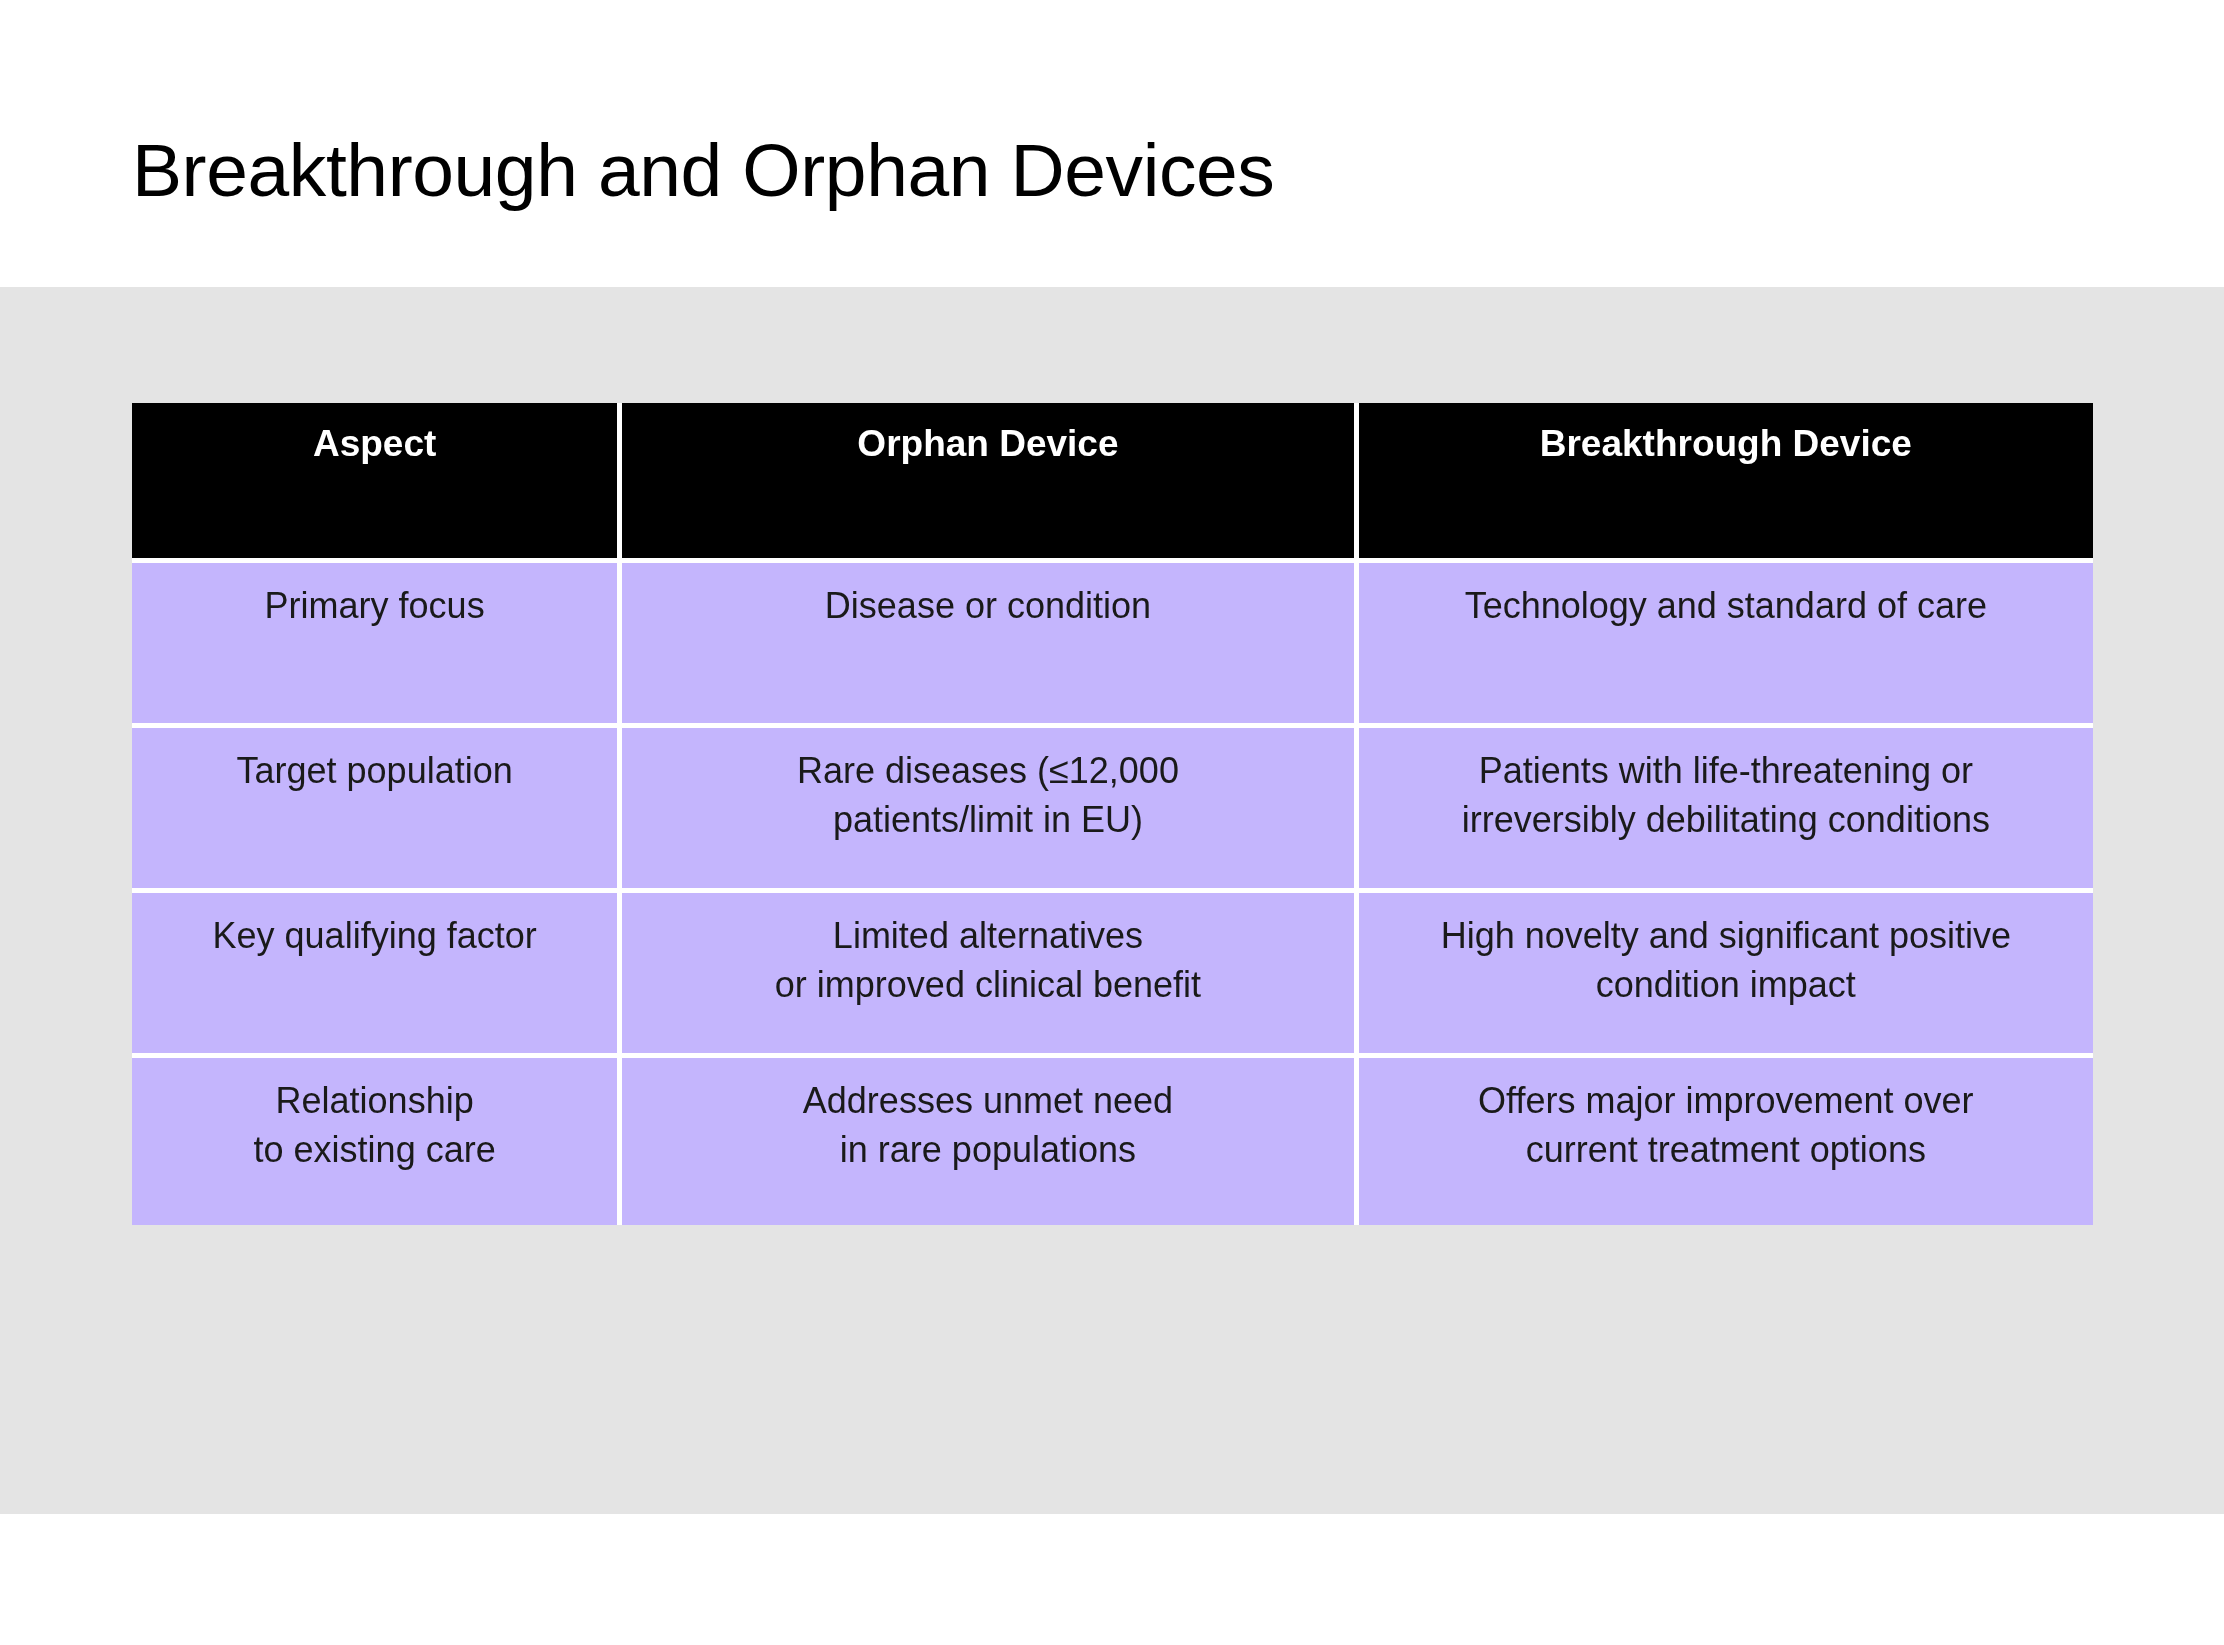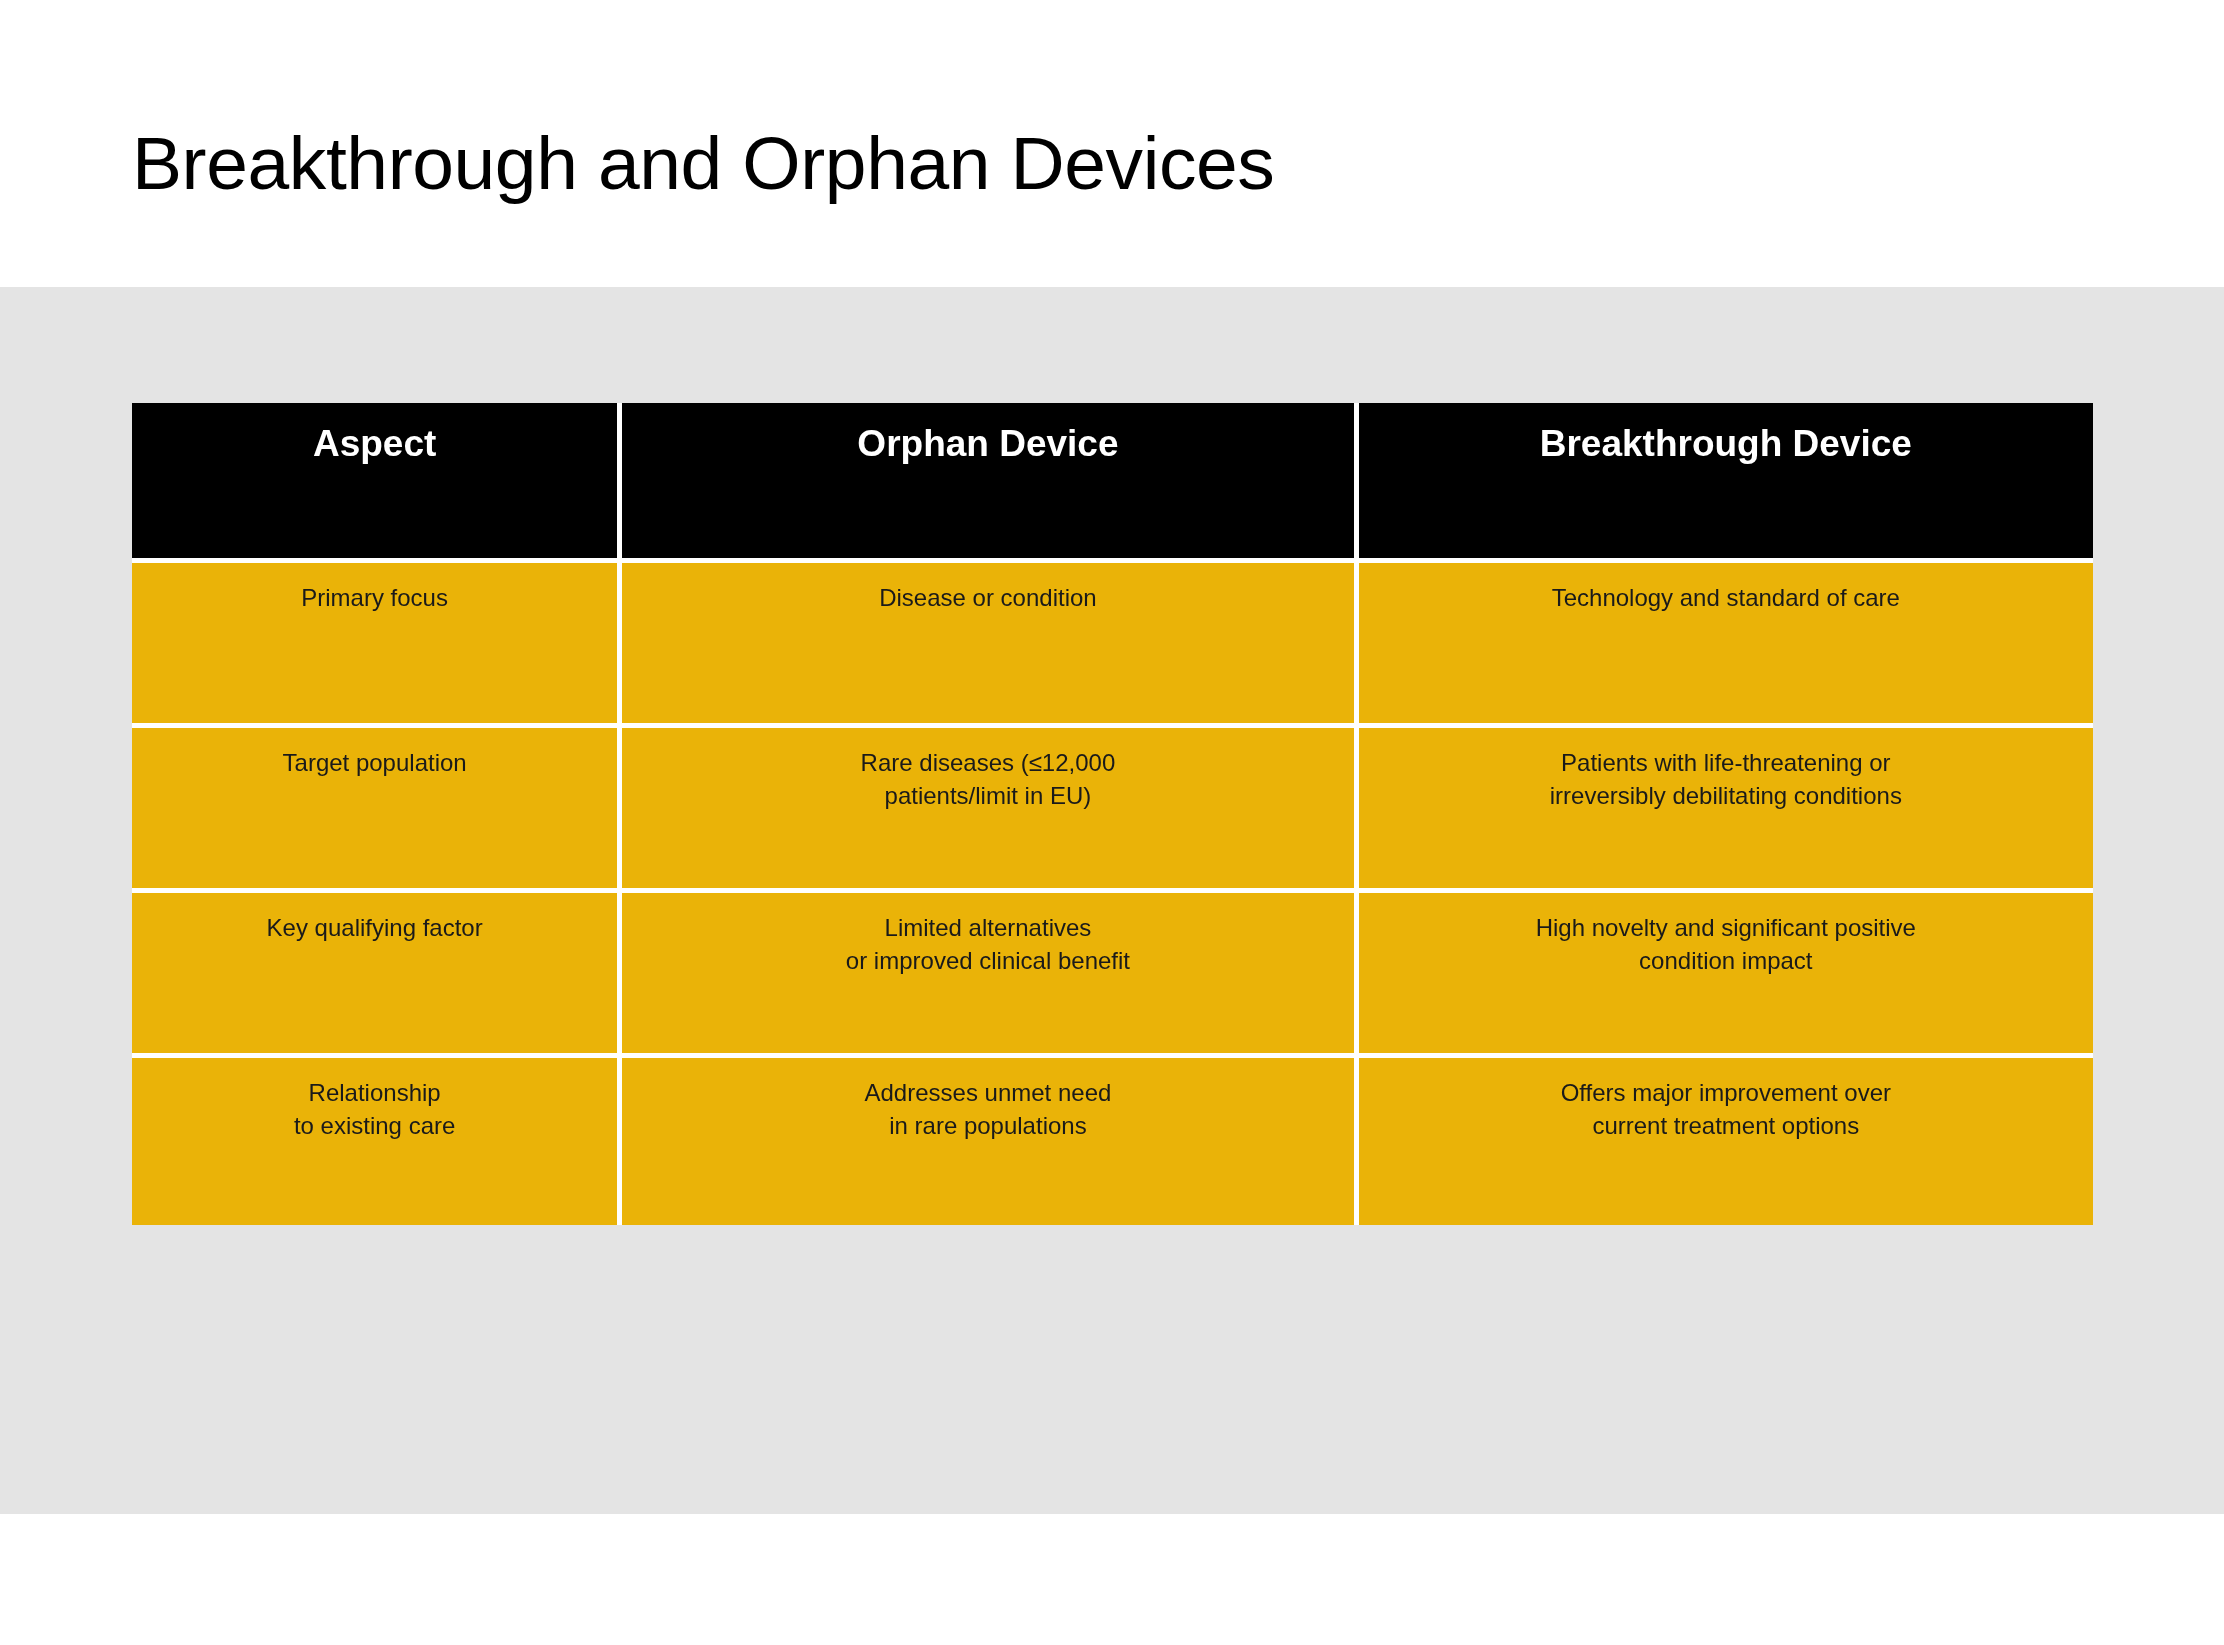--- a/index.html
+++ b/index.html
@@ -18,21 +18,21 @@
     position: relative;
     width: 2225px;
     height: 1646px;
     background: #ffffff;
   }
 
   
   .slide-title {
     position: absolute;
     left: 132px;
-    top: 76px;
+    top: 83px;
     width: 1912px;
     font-size: 75px;
     line-height: 1.0;
     font-weight: 400;
     color: #000000;
     letter-spacing: -0.4px;
     white-space: nowrap;
   }
 
   
@@ -80,24 +80,24 @@
   .comparison-table thead th {
     background: #000000;
     color: #ffffff;
     font-weight: 700;
     font-size: 37px;
     line-height: 1.18;
     height: 160px;
   }
 
   .comparison-table tbody td {
-    background: #eab308;
+    background: #c4b5fd;
     color: #1a1a1a;
     font-weight: 400;
-    font-size: 24px;
+    font-size: 36px;
     line-height: 1.36;
     height: 165px;
   }
   .comparison-table tbody tr:last-child td {
     height: 167px;
   }
 
   .cell-line {
     display: block;
     white-space: nowrap;

